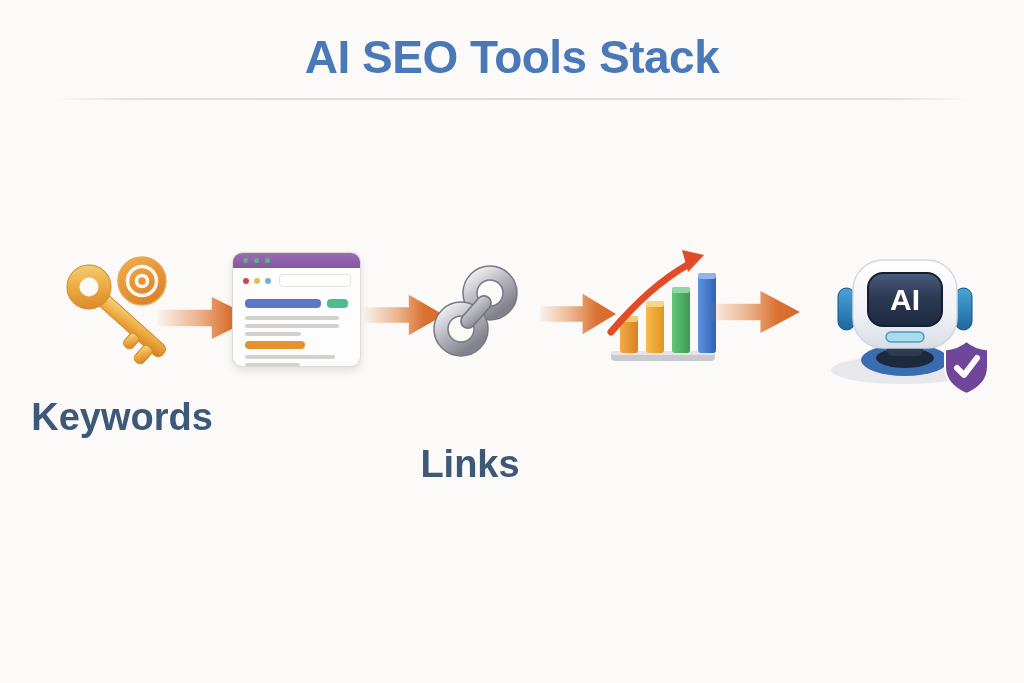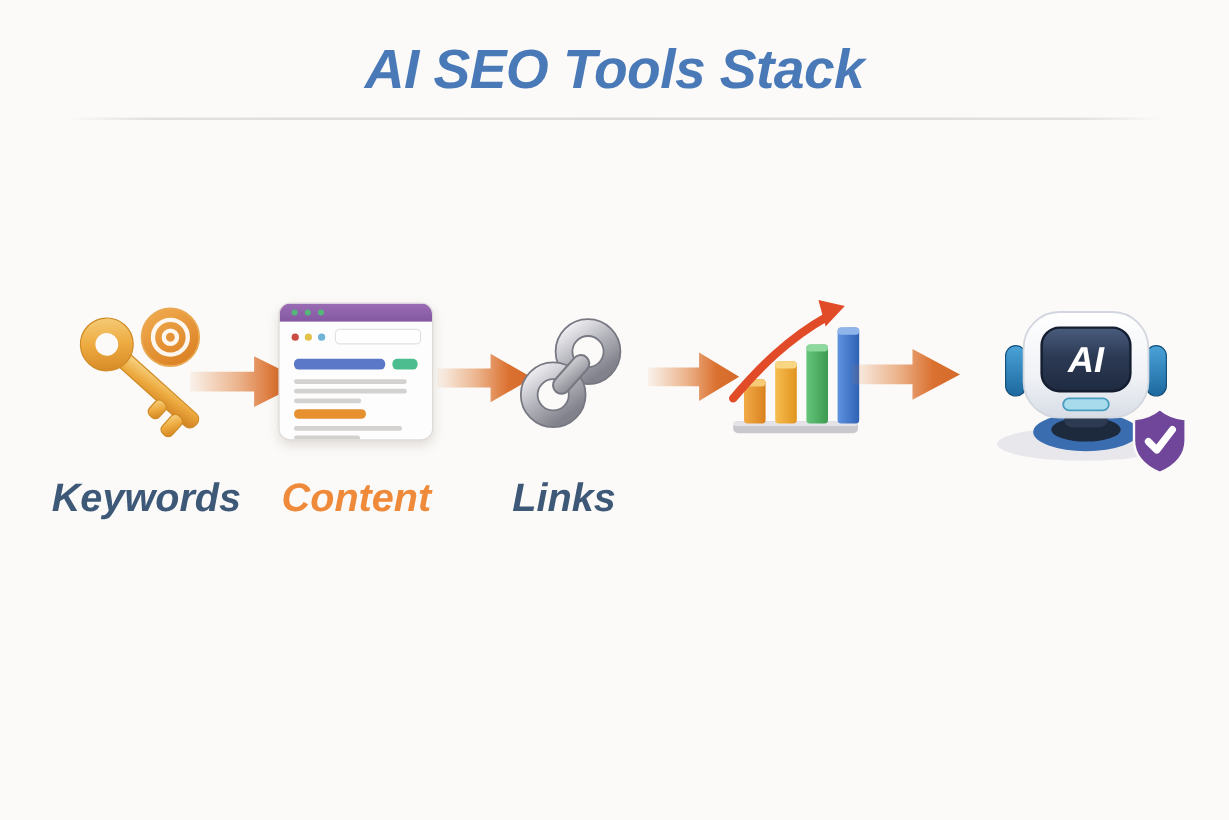--- a/index.html
+++ b/index.html
@@ -2,21 +2,21 @@
 <html><head>
 <meta charset="utf-8">
 <style>
   html, body { margin: 0; padding: 0; }
   body {
     width: 1024px; height: 683px;
     background: #fbfaf8;
     font-family: "Liberation Sans", sans-serif;
     overflow: hidden;
   }
-  .canvas { position: relative; width: 1024px; height: 683px; font-style: italic; }
+  .canvas { position: relative; width: 1024px; height: 683px; }
 
   
   .title {
     position: absolute; top: 30px; left: 0; width: 100%;
     text-align: center;
     font-size: 46px; font-weight: bold; color: #4a79b8;
     letter-spacing: -0.5px;
   }
   .divider {
     position: absolute; top: 98px; left: 55px; width: 914px; height: 2px;
@@ -61,25 +61,25 @@
   .bar-blue  { width: 80px; height: 9px; border-radius: 4px; background: #5b77c8; }
   .bar-green { width: 22px; height: 9px; border-radius: 4px; background: #4cbd8f; }
   .bar-orange{ width: 60px; height: 8px; border-radius: 4px; background: #e6902f; margin: 5px 0 6px 0; }
   .gline { height: 4px; border-radius: 2px; background: #d4d2d0; margin: 4px 0; }
   .gline.w1 { width: 94px; } .gline.w2 { width: 94px; } .gline.w3 { width: 56px; }
   .gline.w4 { width: 90px; } .gline.w5 { width: 55px; }
 
   
   .step-label {
     position: absolute; top: 396px; transform: translateX(-50%);
-    font-size: 33px; font-weight: bold; white-space: nowrap;
+    font-size: 38px; font-weight: bold; white-space: nowrap;
   }
   #label-keywords  { left: 122px; color: #3e5878; }
   #label-content   { left: 297px; color: #ee8a3a; }
-  #label-links     { left: 470px; color: #3e5878; }
+  #label-links     { left: 470px; color: #3e5878; margin-top: 47px; }
   #label-analytics { left: 663px; color: #ee8138; }
   #label-ai        { left: 898px; color: #7b51a4; }
 
   svg { display: block; }
 </style>
 </head>
 <body>
 
 <div class="canvas">
 
@@ -238,16 +238,15 @@
       <text x="80" y="62" text-anchor="middle" font-family="Liberation Sans, sans-serif" font-size="30" font-weight="bold" fill="#ffffff">AI</text>
       <rect x="61" y="84" width="38" height="10" rx="5" fill="#a8dcec" stroke="#4a9cc0" stroke-width="1.5"></rect>
       <g transform="translate(120,93)">
         <path d="M21.5,0 C28,5.5 36,8 43,8.5 L43,26 C43,39 34,47.5 21.5,53 C9,47.5 0,39 0,26 L0,8.5 C7,8 15,5.5 21.5,0 Z" fill="#6f4699" stroke="#fbfaf8" stroke-width="2"></path>
         <path d="M12,27 L19,34 L32,17" fill="none" stroke="#ffffff" stroke-width="6" stroke-linecap="round" stroke-linejoin="round"></path>
       </g>
     </svg>
   </div>
 
   <div class="step-label" id="label-keywords">Keywords</div>
-  <div class="step-label" id="label-content">Content</div>
   <div class="step-label" id="label-links">Links</div>
 
 </div>
 
 </body></html>

